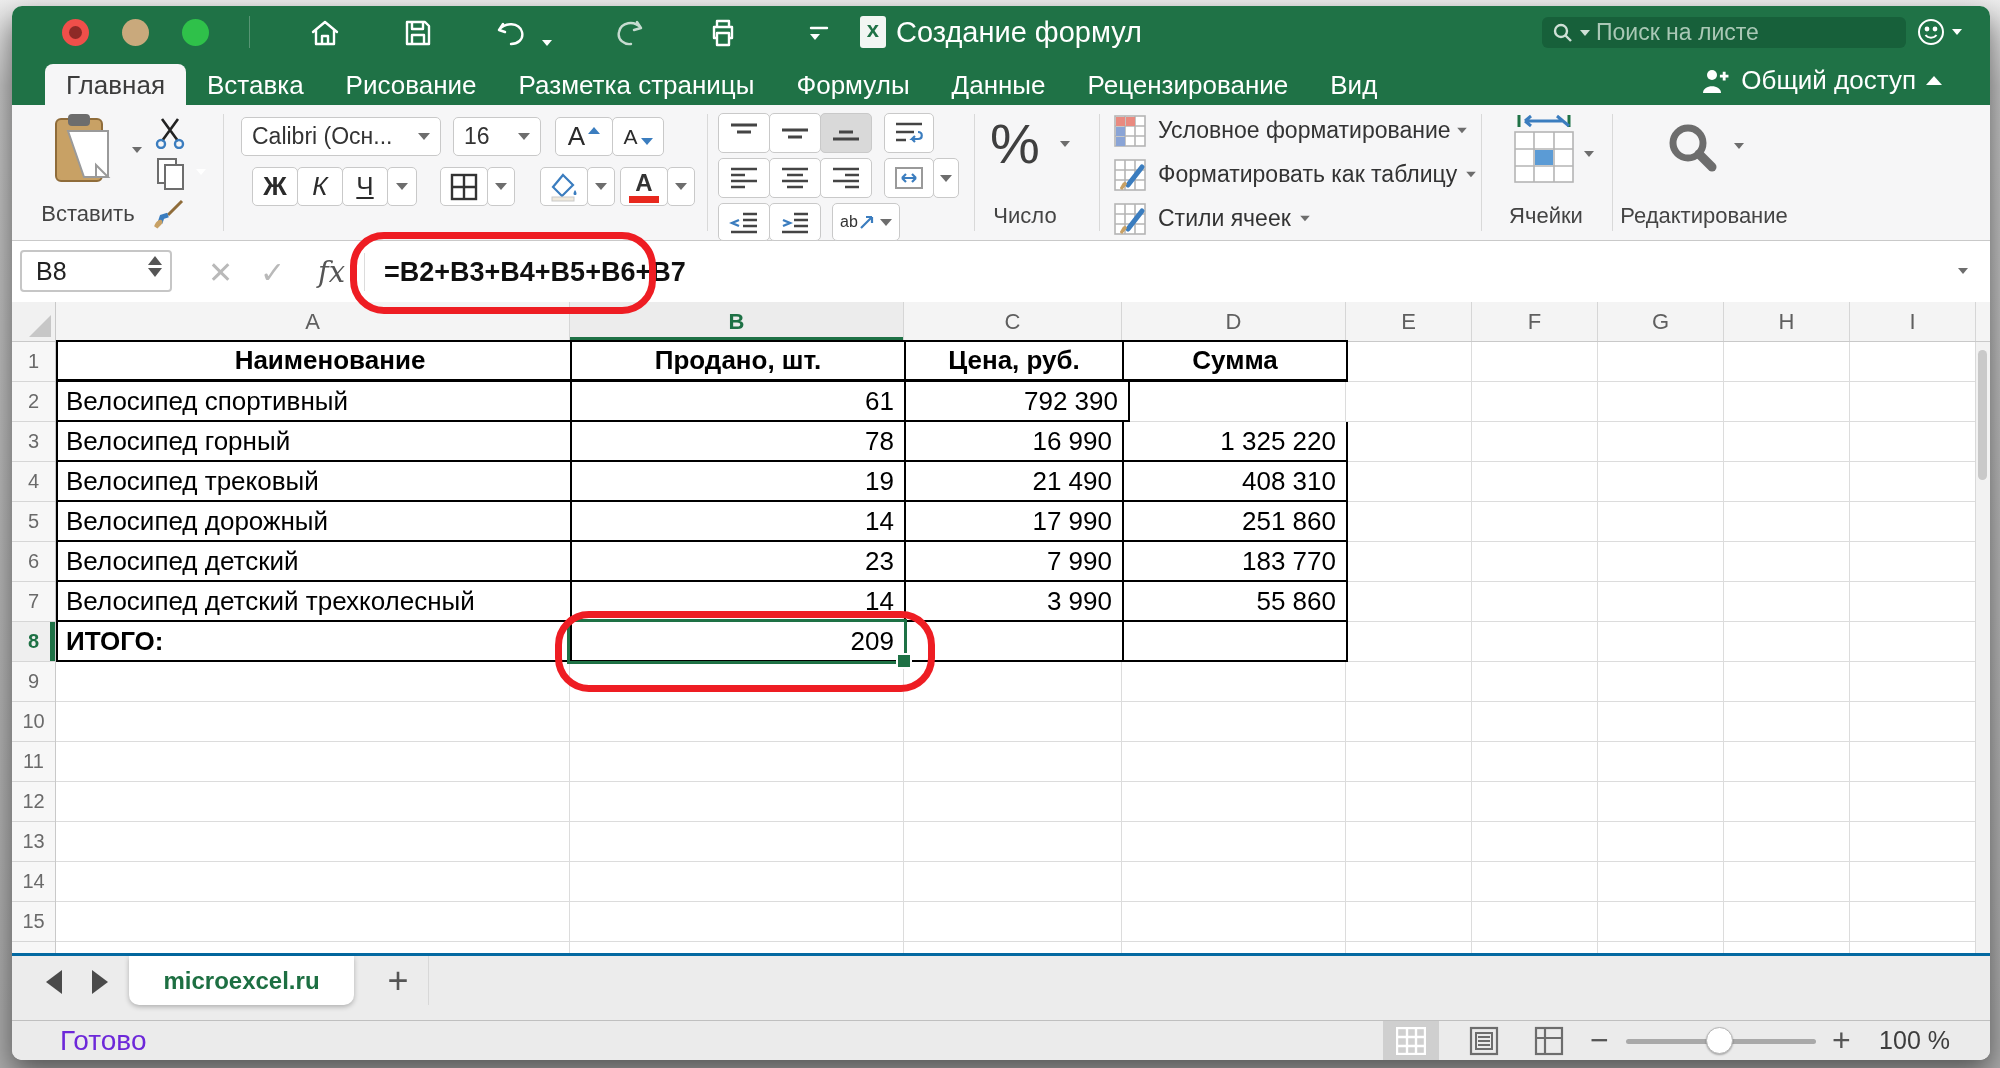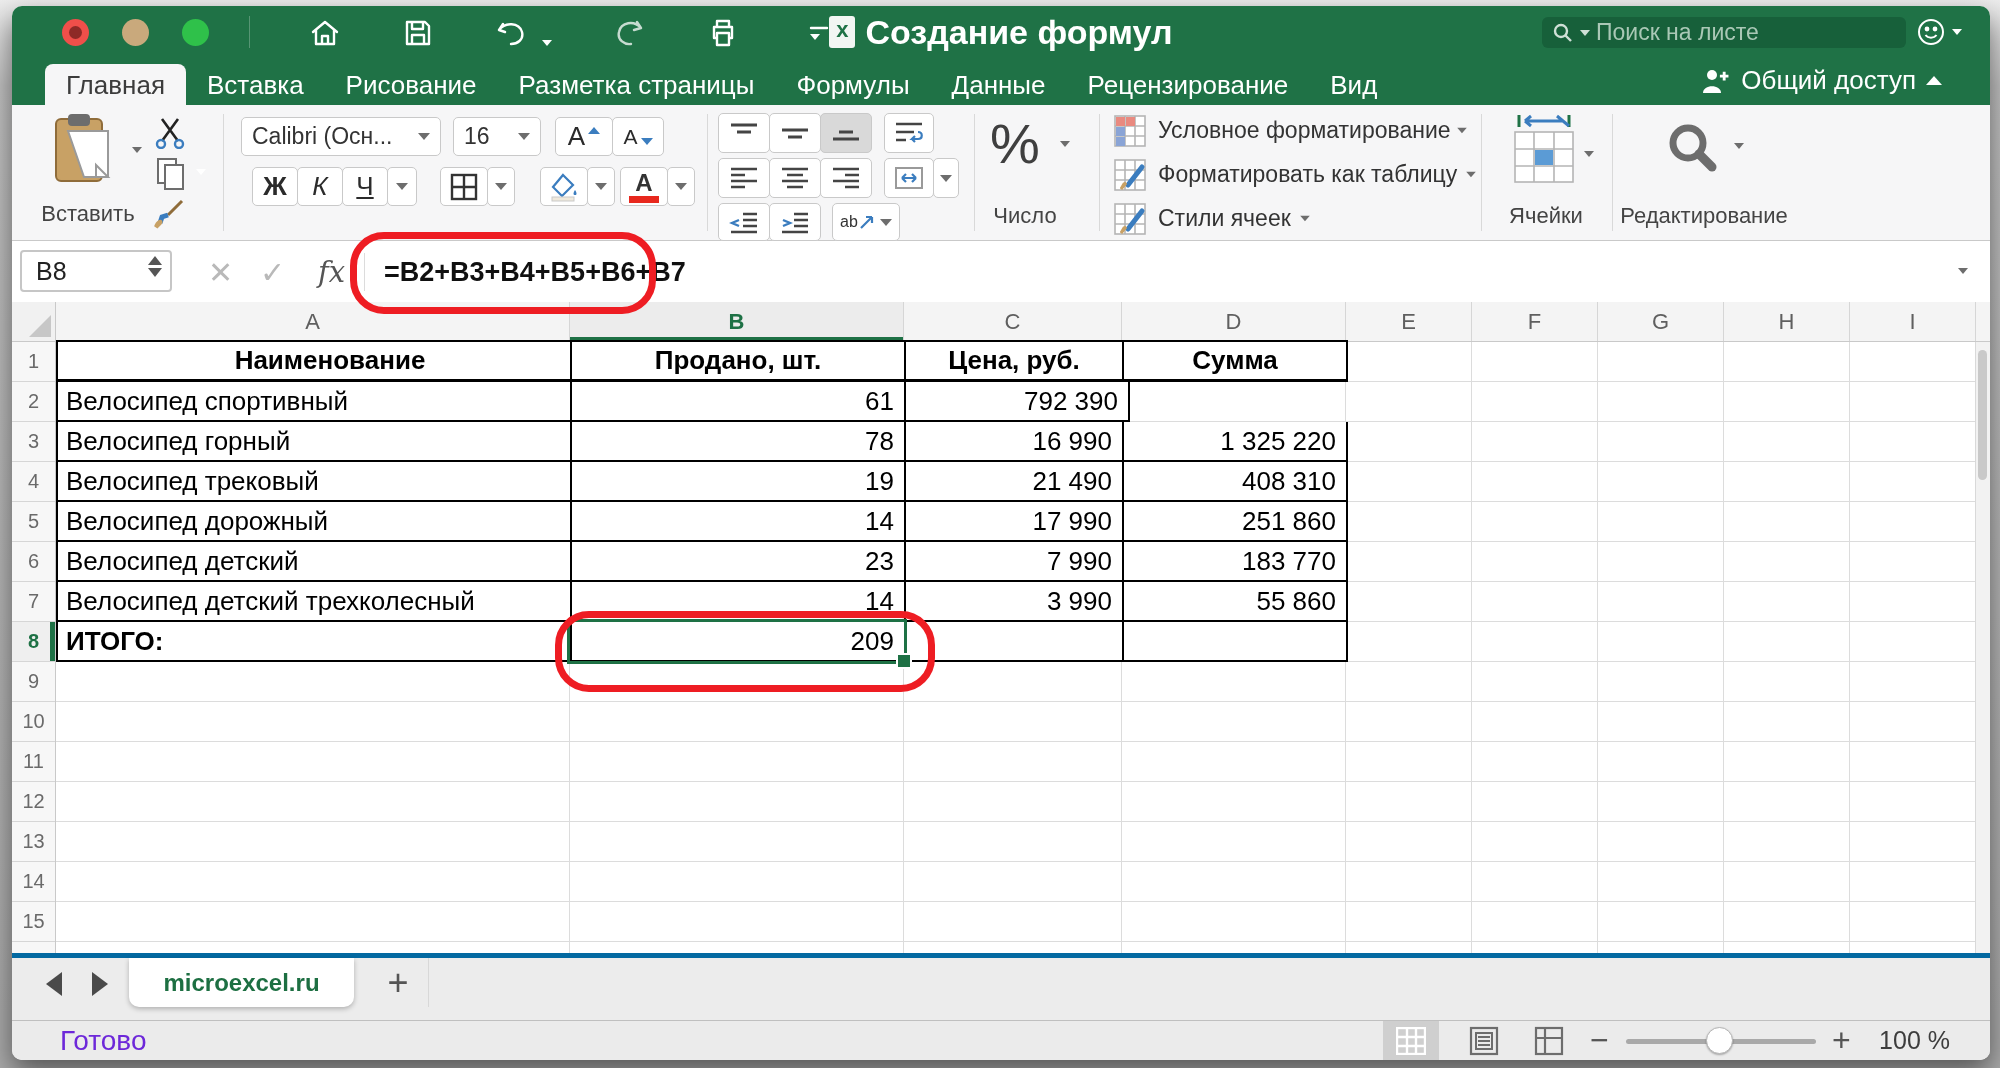--- a/index.html
+++ b/index.html
@@ -15,21 +15,21 @@
   .tl.red::after{content:"";position:absolute;left:7px;top:7px;width:13px;height:13px;border-radius:50%;background:#8e2a27;}
   .tl.yel{left:110px;background:#c9a97c;}
   .tl.grn{left:170px;background:#2fc14a;}
   .tb-sep{position:absolute;left:237px;top:10px;bottom:10px;width:1px;background:rgba(255,255,255,.25);}
   .tbico{position:absolute;top:10px;width:34px;height:34px;display:flex;align-items:center;justify-content:center;}
   .tbico svg{stroke:#fff;fill:none;stroke-width:2.4;stroke-linecap:round;stroke-linejoin:round;}
   .mini-dar{width:0;height:0;border-left:5px solid transparent;border-right:5px solid transparent;border-top:6px solid #fff;}
   .title-cluster{position:absolute;left:0;right:0;top:0;height:52px;display:flex;align-items:center;justify-content:center;gap:10px;pointer-events:none;}
   .docico{width:26px;height:32px;background:#f2f6f3;border-radius:3px;position:relative;}
   .docico::after{content:"x";position:absolute;left:0;right:0;top:1px;text-align:center;font-weight:bold;color:#1f7246;font-size:22px;}
-  .wtitle{color:#fff;font-size:34px;font-weight:700;}
+  .wtitle{color:#fff;font-size:29px;font-weight:400;}
   .searchbox{position:absolute;left:1530px;top:11px;width:344px;height:31px;background:#17603a;border-radius:6px;
     display:flex;align-items:center;padding:0 10px;gap:6px;}
   .searchbox .ph{color:#aac8b6;font-size:23px;}
   .smiley{position:absolute;right:28px;top:11px;display:flex;align-items:center;gap:6px;}
   
   .tabstrip{position:relative;height:47px;background:#1f7246;display:flex;align-items:flex-end;padding-left:33px;}
   .rtab{height:41px;line-height:43px;padding:0 21px;color:#fff;font-size:26px;white-space:nowrap;}
   .rtab.active{background:#f6f6f7;color:#3c3c3c;border-radius:8px 8px 0 0;}
   .sharebox{position:absolute;right:48px;bottom:9px;display:flex;align-items:center;gap:10px;color:#fff;font-size:26px;}
   .chevup{width:0;height:0;border-left:8px solid transparent;border-right:8px solid transparent;border-bottom:9px solid #fff;}
@@ -77,21 +77,21 @@
   .xlrow{display:flex;}
   .xlcell{flex:none;box-sizing:border-box;height:40px;border-right:2px solid #000;border-bottom:2px solid #000;
     display:flex;align-items:center;font-size:26px;color:#000;background:#fff;overflow:hidden;}
   .xlcell.hd{font-weight:bold;justify-content:center;border-bottom:3px solid #000;}
   .xlcell.num{justify-content:flex-end;padding-right:10px;}
   .xlcell.txt{padding-left:8px;}
   .xlcell.total{font-weight:bold;padding-left:8px;}
   .selbox{position:absolute;left:511px;top:277px;width:340px;height:45px;border:3px solid #1e7145;box-sizing:border-box;z-index:5;}
   .selbox::after{content:"";position:absolute;right:-8px;bottom:-8px;width:12px;height:12px;background:#1e7145;border:2px solid #fff;}
   
-  .sheettabbar{position:absolute;left:0;right:0;bottom:40px;height:67px;background:#ececec;border-top:5px solid #0369a1;box-sizing:border-box;}
+  .sheettabbar{position:absolute;left:0;right:0;bottom:40px;height:67px;background:#ececec;border-top:3px solid #0369a1;box-sizing:border-box;}
   .navarr{position:absolute;top:14px;width:0;height:0;border-top:12px solid transparent;border-bottom:12px solid transparent;}
   .navarr.left{left:34px;border-right:16px solid #4a4a4a;}
   .navarr.right{left:80px;border-left:16px solid #4a4a4a;}
   .stab{position:absolute;left:117px;top:0;width:225px;height:49px;background:#fff;border-radius:0 0 10px 10px;
     box-shadow:0 2px 5px rgba(0,0,0,.25);display:flex;align-items:center;justify-content:center;
     color:#1d6f42;font-weight:bold;font-size:24px;}
   .addtab{position:absolute;left:356px;top:0;width:60px;height:49px;display:flex;align-items:center;justify-content:center;
     font-size:36px;color:#555;border-right:1px solid #d8d8d8;}
   .statusbar{position:absolute;left:0;right:0;bottom:0;height:40px;background:#ebebeb;border-top:1px solid #bfbfbf;box-sizing:border-box;}
   .ready{position:absolute;left:48px;top:0;height:100%;display:flex;align-items:center;font-size:28px;color:#6d28d9;}

